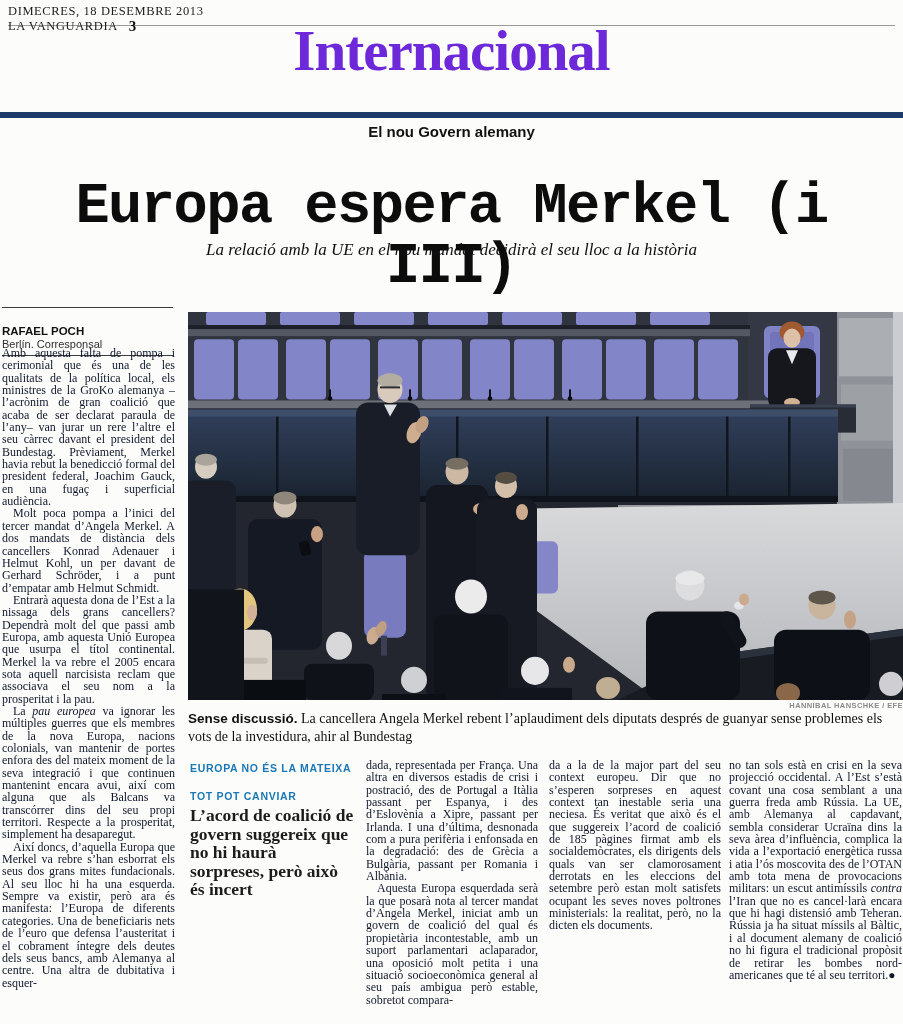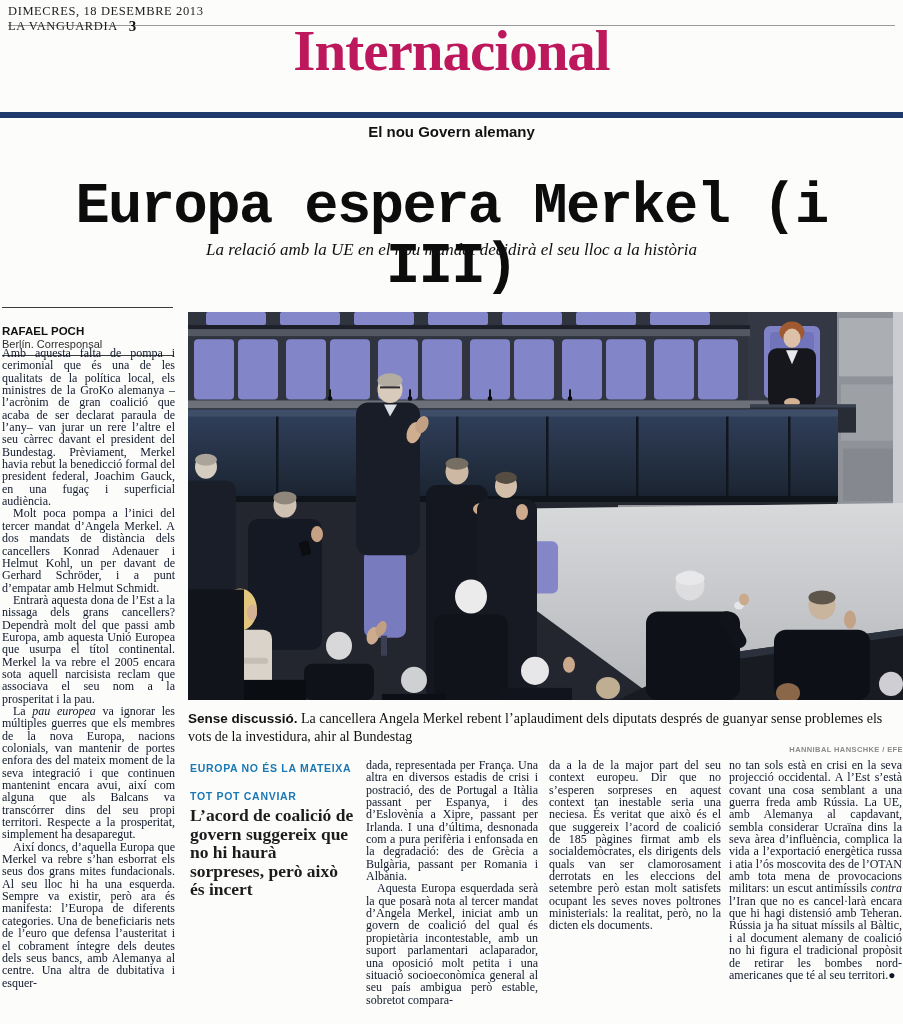--- a/index.html
+++ b/index.html
@@ -8,21 +8,21 @@
 
   
   .masthead{position:absolute;left:8px;right:8px;top:4px;height:19px;border-bottom:1px solid #9a9a9a;
             display:flex;justify-content:space-between;padding-bottom:2px;flex-direction:column;}
   .mast-date,.mast-brand{font-family:"Liberation Serif",serif;font-size:12.5px;letter-spacing:.6px;color:#1d1d1d;
             font-variant:small-caps;text-transform:uppercase;}
   .mast-right{display:flex;align-items:flex-end;gap:11px;}
   .mast-page{font-weight:bold;font-size:15px;color:#111;line-height:1;}
 
   .section-title{position:absolute;top:22px;left:0;right:0;text-align:center;
-            font-size:57px;font-weight:bold;letter-spacing:-1px;color:#be185d;line-height:1;}
+            font-size:57px;font-weight:bold;letter-spacing:-1px;color:#6d28d9;line-height:1;}
 
   .navy-bar{position:absolute;top:112px;left:0;width:903px;height:6px;background:#1e3a6a;}
 
   .story-kicker{position:absolute;top:123px;left:0;right:0;text-align:center;
             font-family:"Liberation Sans",sans-serif;font-weight:bold;font-size:15px;color:#121212;}
 
   .headline{position:absolute;top:165px;left:0;right:0;text-align:center;
             font-size:57px;font-weight:bold;letter-spacing:-1.5px;color:#0c0c0c;line-height:1.05;}
   .subheadline{position:absolute;top:241px;left:0;right:0;text-align:center;
             font-style:italic;font-size:17px;color:#101010;line-height:1.1;}
@@ -31,21 +31,21 @@
   .byline{position:absolute;left:2px;top:307px;width:171px;border-top:1px solid #3c3c3c;
           border-bottom:1px solid #3c3c3c;padding:17px 0 5px;}
   .byline .name{font-family:"Liberation Sans",sans-serif;font-weight:bold;font-size:11.5px;color:#111;}
   .byline .loc{font-family:"Liberation Sans",sans-serif;font-size:11px;color:#2e2e2e;margin-top:1px;}
 
   
   .photo{position:absolute;left:188px;top:312px;width:715px;height:388px;background:#23262e;}
   .photo svg{display:block;width:100%;height:100%;}
   .credit{position:absolute;left:188px;top:701px;width:715px;text-align:right;
           font-family:"Liberation Sans",sans-serif;font-weight:bold;font-size:7.5px;
-          letter-spacing:.4px;color:#8a8a8a;margin-top:44px;}
+          letter-spacing:.4px;color:#8a8a8a;}
   .caption{position:absolute;left:188px;top:710px;width:715px;font-size:14px;line-height:1.28;color:#101010;}
   .caption .lead{font-family:"Liberation Sans",sans-serif;font-weight:bold;font-size:13.5px;}
 
   
   .bodycol{position:absolute;font-size:12px;line-height:12.35px;text-align:justify;color:#0f172a;overflow:hidden;}
   .bodycol p{margin:0;text-indent:11px;}
   .bodycol p.flush{text-indent:0;}
   .bodycol em{font-style:italic;}
   #col1{left:2px;top:347px;width:173px;height:677px;}
   #col3{left:366px;top:759px;width:172px;height:265px;}

